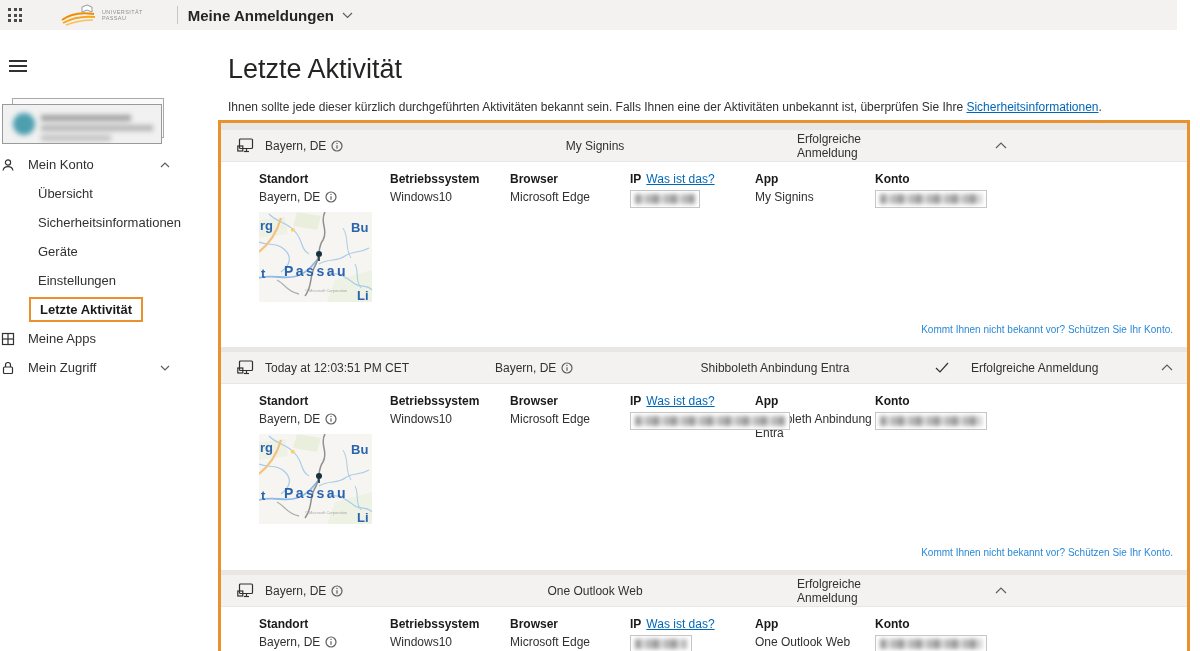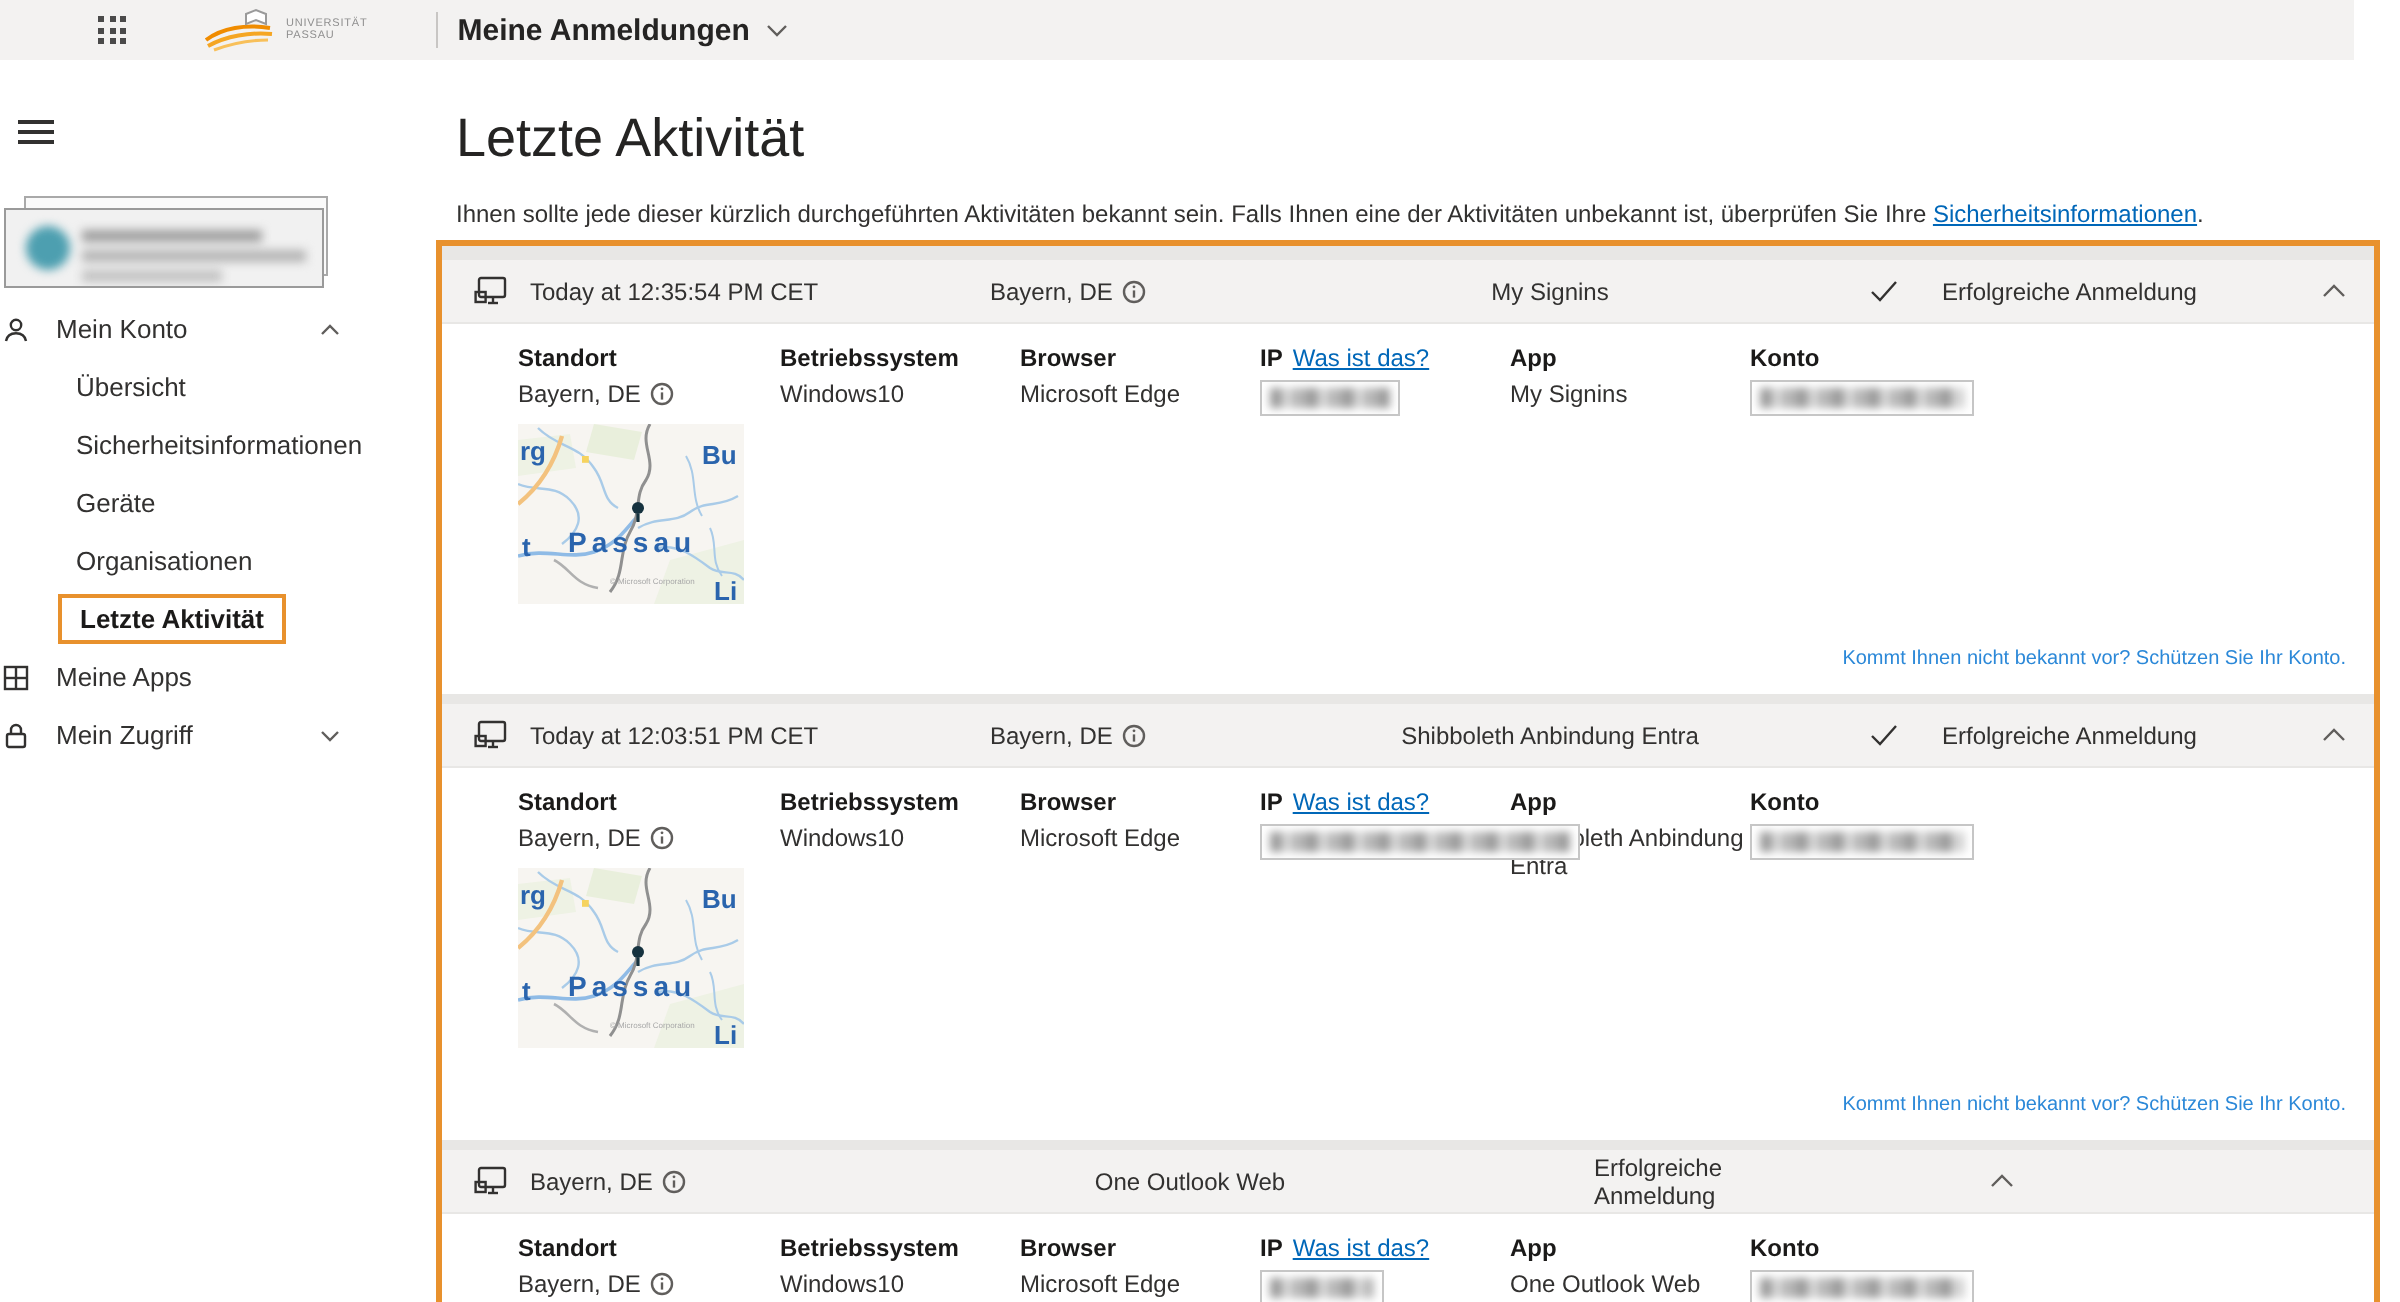--- a/index.html
+++ b/index.html
@@ -1,21 +1,21 @@
 <!DOCTYPE html>
 <html><head>
 <meta charset="utf-8">
 <style>
   * { margin:0; padding:0; box-sizing:border-box; }
   html,body { width:1200px; height:651px; overflow:hidden; }
   body { font-family:"Liberation Sans", sans-serif; background:#fff; color:#323130; position:relative; }
 
   
   .topbar { position:absolute; top:0; left:0; width:1177px; height:30px; background:#f3f2f1;
-            display:flex; align-items:center; z-index:5;padding-left:41px; }
+            display:flex; align-items:center; z-index:5; }
   .waffle { width:30px; height:30px; display:flex; align-items:center; justify-content:center; cursor:pointer; }
   .waffle-grid { display:grid; grid-template-columns:repeat(3,3px); grid-gap:2.5px; }
   .waffle-grid i { width:3px; height:3px; background:#4a4a4a; display:block; }
   .logo { display:flex; align-items:center; margin-left:30px; gap:4px; cursor:pointer; }
   .logo-text { display:flex; flex-direction:column; font-size:5.5px; color:#8f8f8f; letter-spacing:.4px; line-height:6px; }
   .tb-divider { width:1px; height:18px; background:#c8c6c4; margin:0 10px 0 34px; }
   .tb-title { display:flex; align-items:center; gap:8px; font-size:15px; font-weight:700; color:#252423; cursor:pointer; }
 
   
   .sidebar { position:absolute; top:30px; left:0; width:212px; bottom:0; background:#fff; z-index:4; }
@@ -147,21 +147,21 @@
     <div class="nav-item sub">
       <span>Übersicht</span>
     </div>
     <div class="nav-item sub">
       <span>Sicherheitsinformationen</span>
     </div>
     <div class="nav-item sub">
       <span>Geräte</span>
     </div>
     <div class="nav-item sub">
-      <span>Organisationen</span>
+      <span>Einstellungen</span>
     </div>
     <div class="nav-item sub">
       <span class="active-box">Letzte Aktivität</span>
     </div>
     <div class="nav-item">
       <span class="nicon">
         <svg width="14" height="14" viewBox="0 0 14 14">
             <rect x="1.5" y="1.5" width="11" height="11" class="icon-stroke"></rect>
             <line x1="7" y1="1.5" x2="7" y2="12.5" class="icon-stroke"></line>
             <line x1="1.5" y1="7" x2="12.5" y2="7" class="icon-stroke"></line>
@@ -193,21 +193,20 @@
   <div class="panel">
 
     <section class="card">
       <div class="card-header">
         <svg width="17" height="15" viewBox="0 0 17 15">
           <rect x="2.5" y="1" width="13" height="9.5" rx="1" class="icon-stroke"></rect>
           <line x1="7" y1="13.5" x2="12" y2="13.5" class="icon-stroke"></line>
             <line x1="9.5" y1="10.5" x2="9.5" y2="13.5" class="icon-stroke"></line>
           <rect x="0.8" y="8" width="5" height="5" fill="#f3f2f1" class="icon-stroke"></rect>
         </svg>
-        <span>Today at 12:35:54 PM CET</span>
         <span class="ch-loc">
             <span>Bayern, DE</span>
           <svg width="12" height="12" viewBox="0 0 12 12">
               <circle cx="6" cy="6" r="5" class="icon-gray"></circle>
               <line x1="6" y1="5.2" x2="6" y2="8.8" class="icon-gray"></line>
               <circle cx="6" cy="3.4" r="0.7" fill="#605e5c"></circle>
             </svg>
         </span>
         <span class="ch-app">My Signins</span>
         <span class="ch-status">

